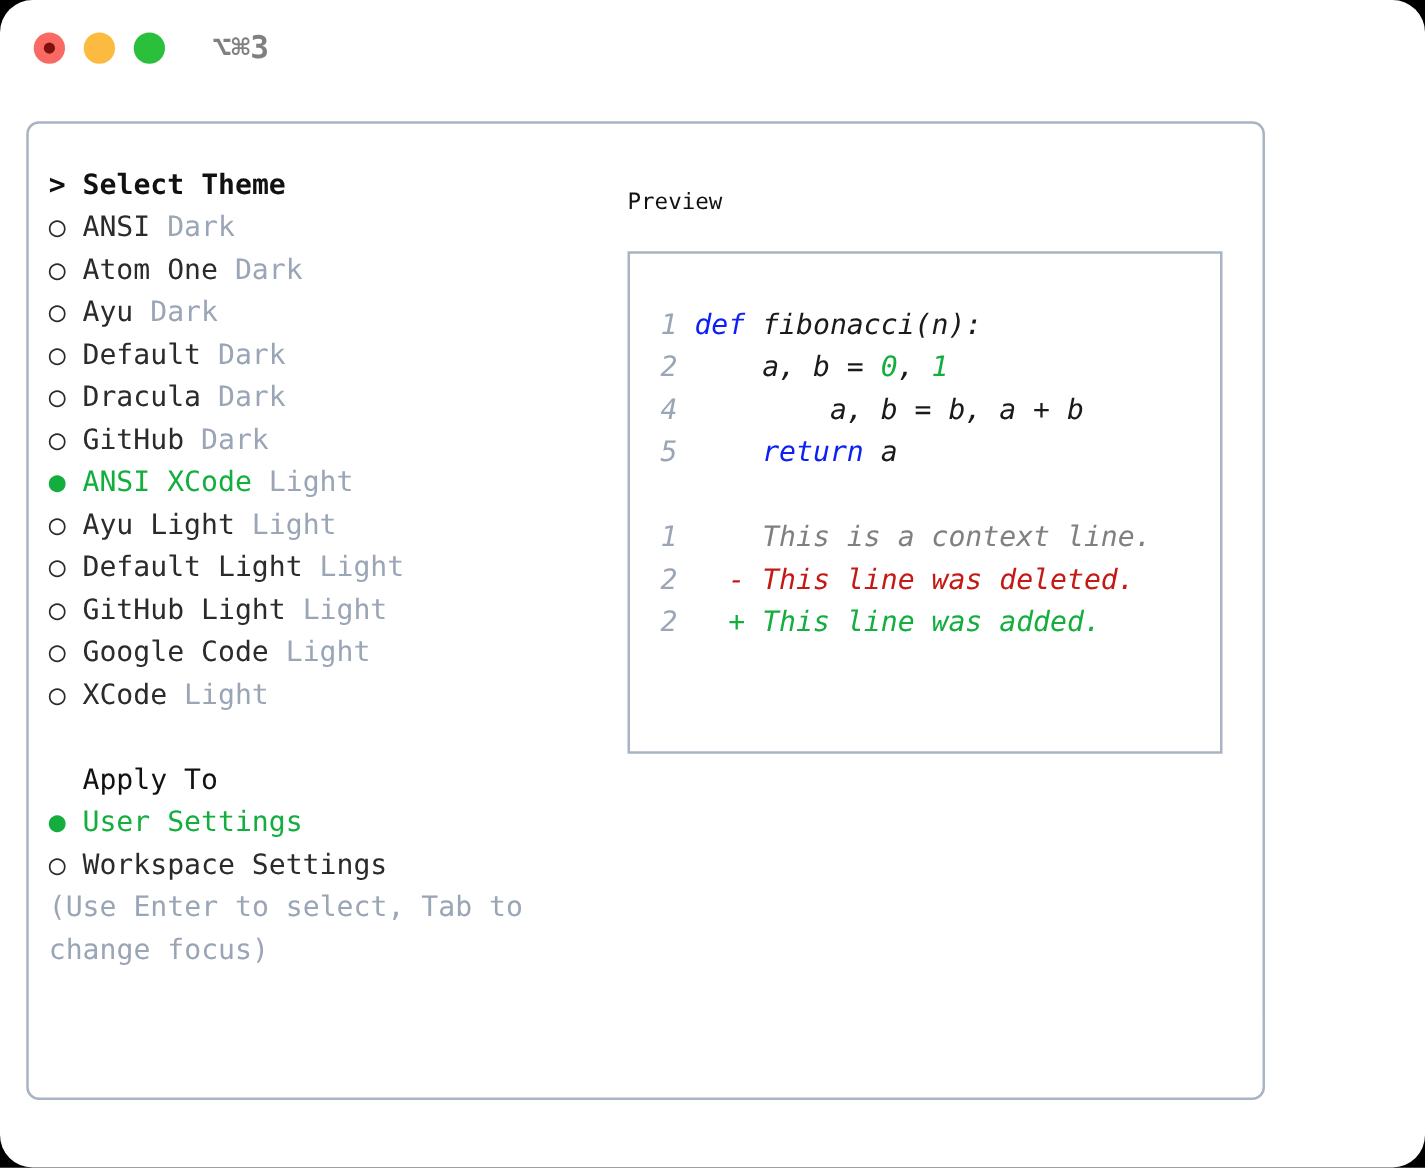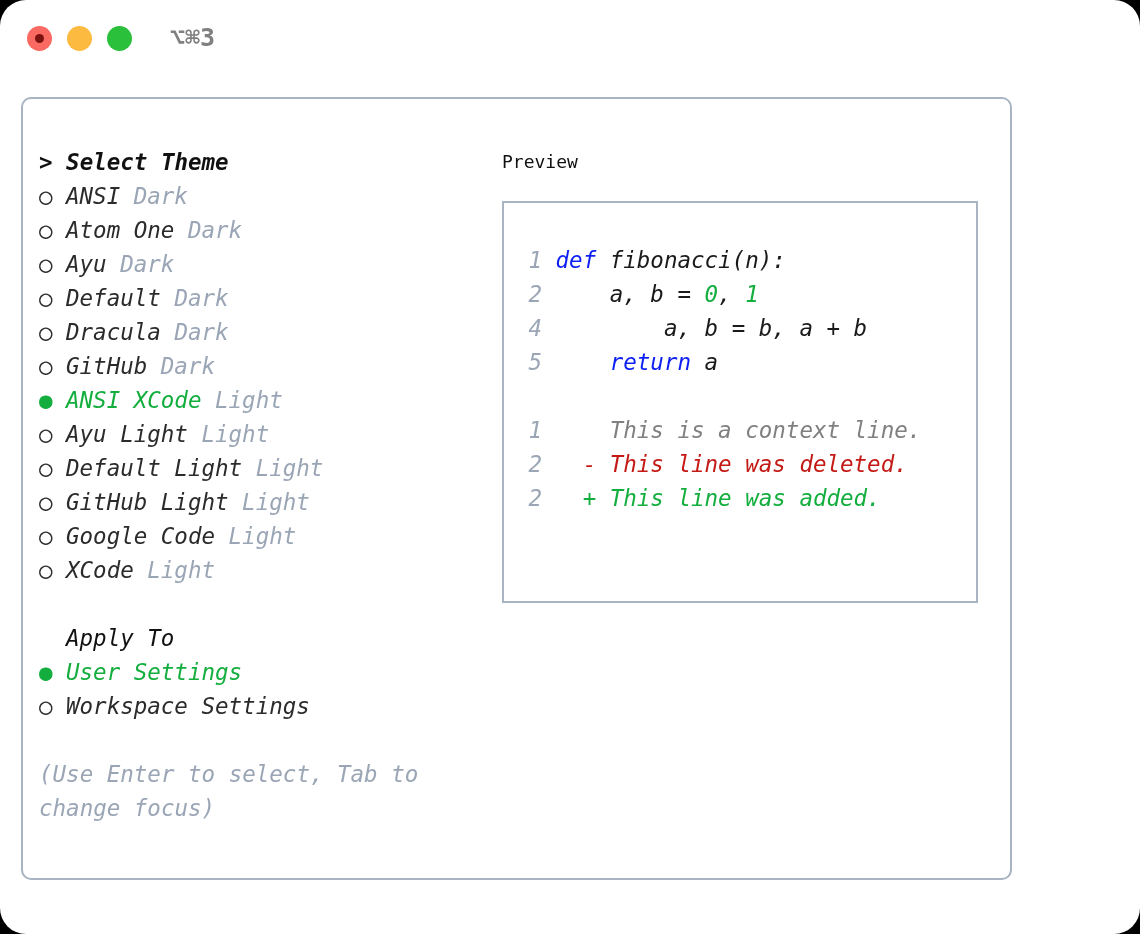--- a/index.html
+++ b/index.html
@@ -79,23 +79,22 @@
     border: 2px solid #a9b4c2;
     border-radius: 10px;
     background: #ffffff;
     box-sizing: border-box;
   }
 
   
   #theme-column {
     position: absolute;
     left: 16px;
-    top: 46px;
+    top: 32px;
     width: 460px;
-    font-style: italic;
   }
   .list-header {
     font-size: 22.5px;
     line-height: 34px;
     font-weight: bold;
     color: #111111;
     white-space: pre;
   }
   .opt-row {
     font-size: 22.5px;
@@ -119,21 +118,20 @@
   }
   .apply-header {
     font-size: 22.5px;
     line-height: 34px;
     color: #111111;
     white-space: pre;
     padding-left: 27px;
   }
 
   #hint-text {
-    margin-top: 34px;
     font-size: 22.5px;
     line-height: 34px;
     color: #9aa5b5;
     width: 420px;
     white-space: pre-wrap;
   }
 
   
   #preview-column {
     position: absolute;

